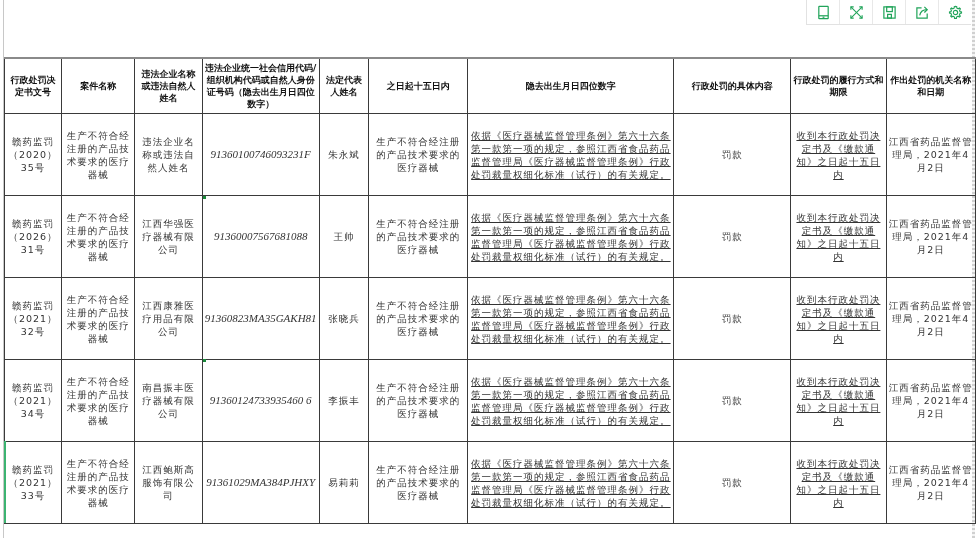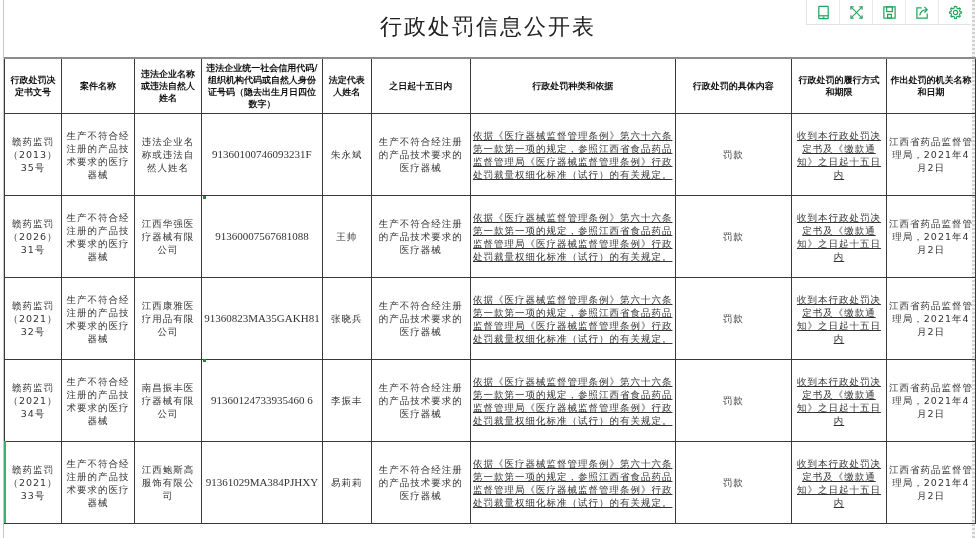--- a/index.html
+++ b/index.html
@@ -10,33 +10,32 @@
   .title { position:absolute; left:0; top:12px; width:976px; text-align:center; font-family:"DejaVu Serif","Liberation Serif",serif; font-size:22px; letter-spacing:2px; color:#222; }
   .toolbar { position:absolute; left:806px; top:0; height:24px; display:flex; border-left:1px solid #e2e2e2; border-bottom:1px solid #e2e2e2; background:#fff; }
   .tool { width:32px; height:24px; display:flex; align-items:center; justify-content:center; border-right:1px solid #e8e8e8; cursor:pointer; }
   .tool:last-child { border-right:none; }
   .tool svg { width:15px; height:15px; }
   table.grid { position:absolute; left:4px; top:57px; border-collapse:collapse; table-layout:fixed; }
   table.grid td, table.grid th { border:1px solid #3a3a3a; padding:0 2px; text-align:center; vertical-align:middle; overflow:hidden; }
   table.grid th { font-size:9px; font-weight:bold; line-height:12px; height:54px; color:#111; }
   table.grid td { font-size:9.5px; line-height:13px; height:81px; color:#333; letter-spacing:1px; }
   table.grid tr.head { border-top:2px solid #8a8a8a; }
-  td.code { font-family:"Liberation Serif","DejaVu Serif",serif; font-size:11px !important; letter-spacing:0 !important; white-space:nowrap; }
+  td.code { font-family:"Liberation Serif","DejaVu Serif",serif; font-size:11px !important; letter-spacing:0 !important; white-space:nowrap;font-style:italic; }
   td.just { text-align:justify; text-align-last:center;text-decoration:underline; }
   .green-mark { position:absolute; width:3px; height:3px; background:#1a8a3a; }
   .green-line { position:absolute; left:4px; top:441px; width:2px; height:82px; background:#3cb371; }
 </style>
 </head>
 <body>
 
 <div class="sheet">
   <div class="left-edge"></div>
   <div class="right-edge"></div>
 
-  <div class="title">行政处罚信息公开表</div>
 
   <div class="toolbar">
     <div class="tool">
       <svg viewBox="0 0 16 16" fill="none" stroke="#21a45a" stroke-width="1.3">
         <rect x="3" y="1.5" width="10" height="13" rx="0.5"></rect>
           <line x1="3" y1="11.5" x2="13" y2="11.5"></line>
           <line x1="7" y1="13" x2="9" y2="13"></line>
       </svg>
     </div>
     <div class="tool">
@@ -85,28 +84,28 @@
         <col style="width:90px">
     </colgroup>
     <tbody>
         <tr class="head">
       <th>行政处罚决定书文号</th>
       <th>案件名称</th>
       <th>违法企业名称或违法自然人姓名</th>
       <th>违法企业统一社会信用代码/组织机构代码或自然人身份证号码（隐去出生月日四位数字）</th>
       <th>法定代表人姓名</th>
       <th>之日起十五日内</th>
-      <th>行政处罚种类和依据</th>
+      <th>隐去出生月日四位数字</th>
       <th>行政处罚的具体内容</th>
       <th>行政处罚的履行方式和期限</th>
       <th>作出处罚的机关名称和日期</th>
     </tr>
 
     <tr>
-      <td>赣药监罚（2013）35号</td>
+      <td>赣药监罚（2020）35号</td>
       <td>生产不符合经注册的产品技术要求的医疗器械</td>
       <td>违法企业名称或违法自然人姓名</td>
       <td class="code">91360100746093231F</td>
       <td>朱永斌</td>
       <td>生产不符合经注册的产品技术要求的医疗器械</td>
       <td class="just">依据《医疗器械监督管理条例》第六十六条第一款第一项的规定，参照江西省食品药品监督管理局《医疗器械监督管理条例》行政处罚裁量权细化标准（试行）的有关规定。</td>
       <td>罚款</td>
       <td class="just">收到本行政处罚决定书及《缴款通知》之日起十五日内</td>
       <td>江西省药品监督管理局，2021年4月2日</td>
     </tr>

